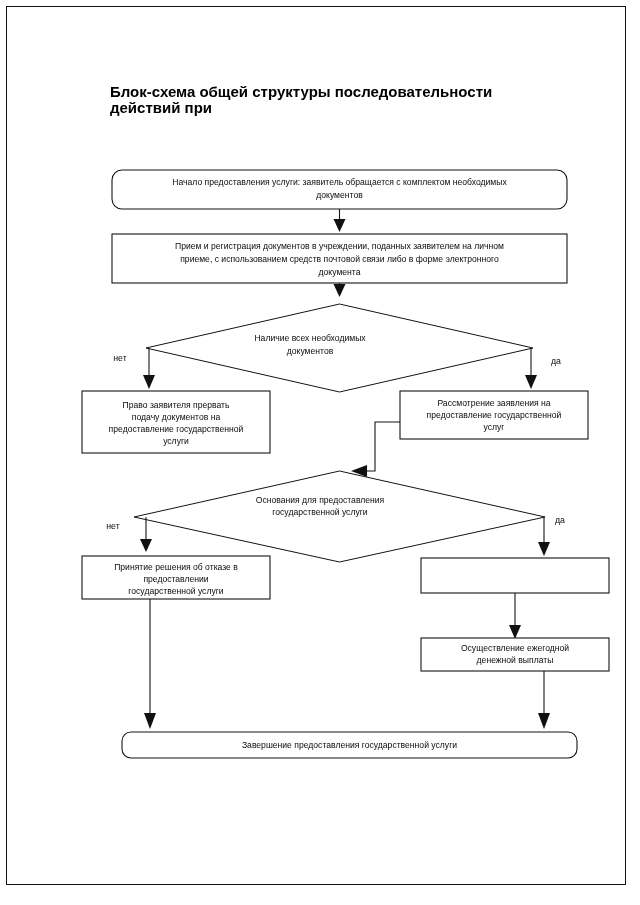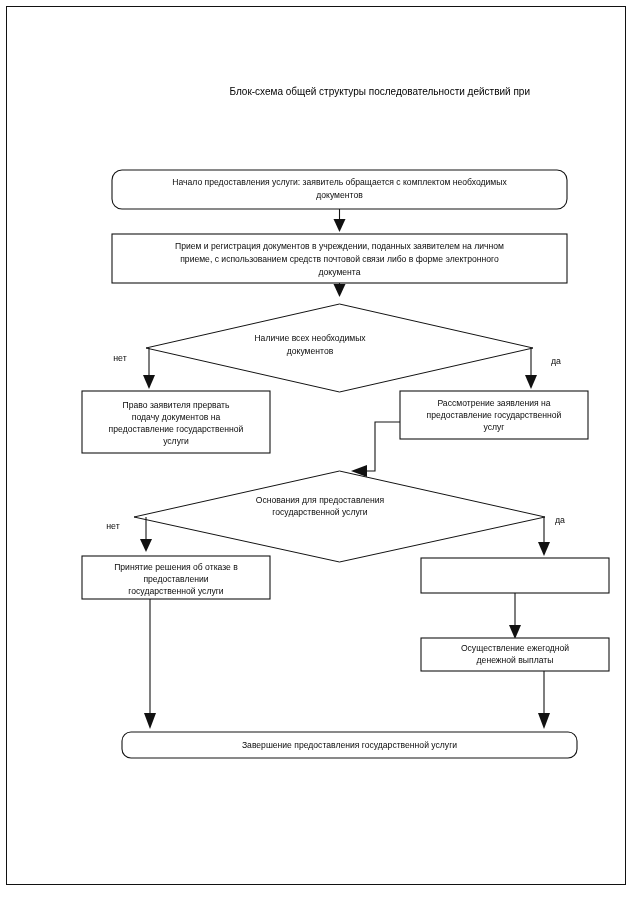--- a/index.html
+++ b/index.html
@@ -38,23 +38,23 @@
     text-align: center;
     font-size: 11.5px;
     color: #0d0d0d;
     letter-spacing: 0.2px;
   }
   #doc-title {
     position: absolute;
     left: 110px;
     top: 84px;
     width: 420px;
-    text-align: right;
-    font-size: 10px;
-    font-weight: normal;
+    text-align: left;
+    font-size: 15px;
+    font-weight: bold;
     line-height: 16px;
     color: #000000;
   }
   #flow-svg {
     position: absolute;
     left: 0;
     top: 0;
     width: 640px;
     height: 905px;
   }

